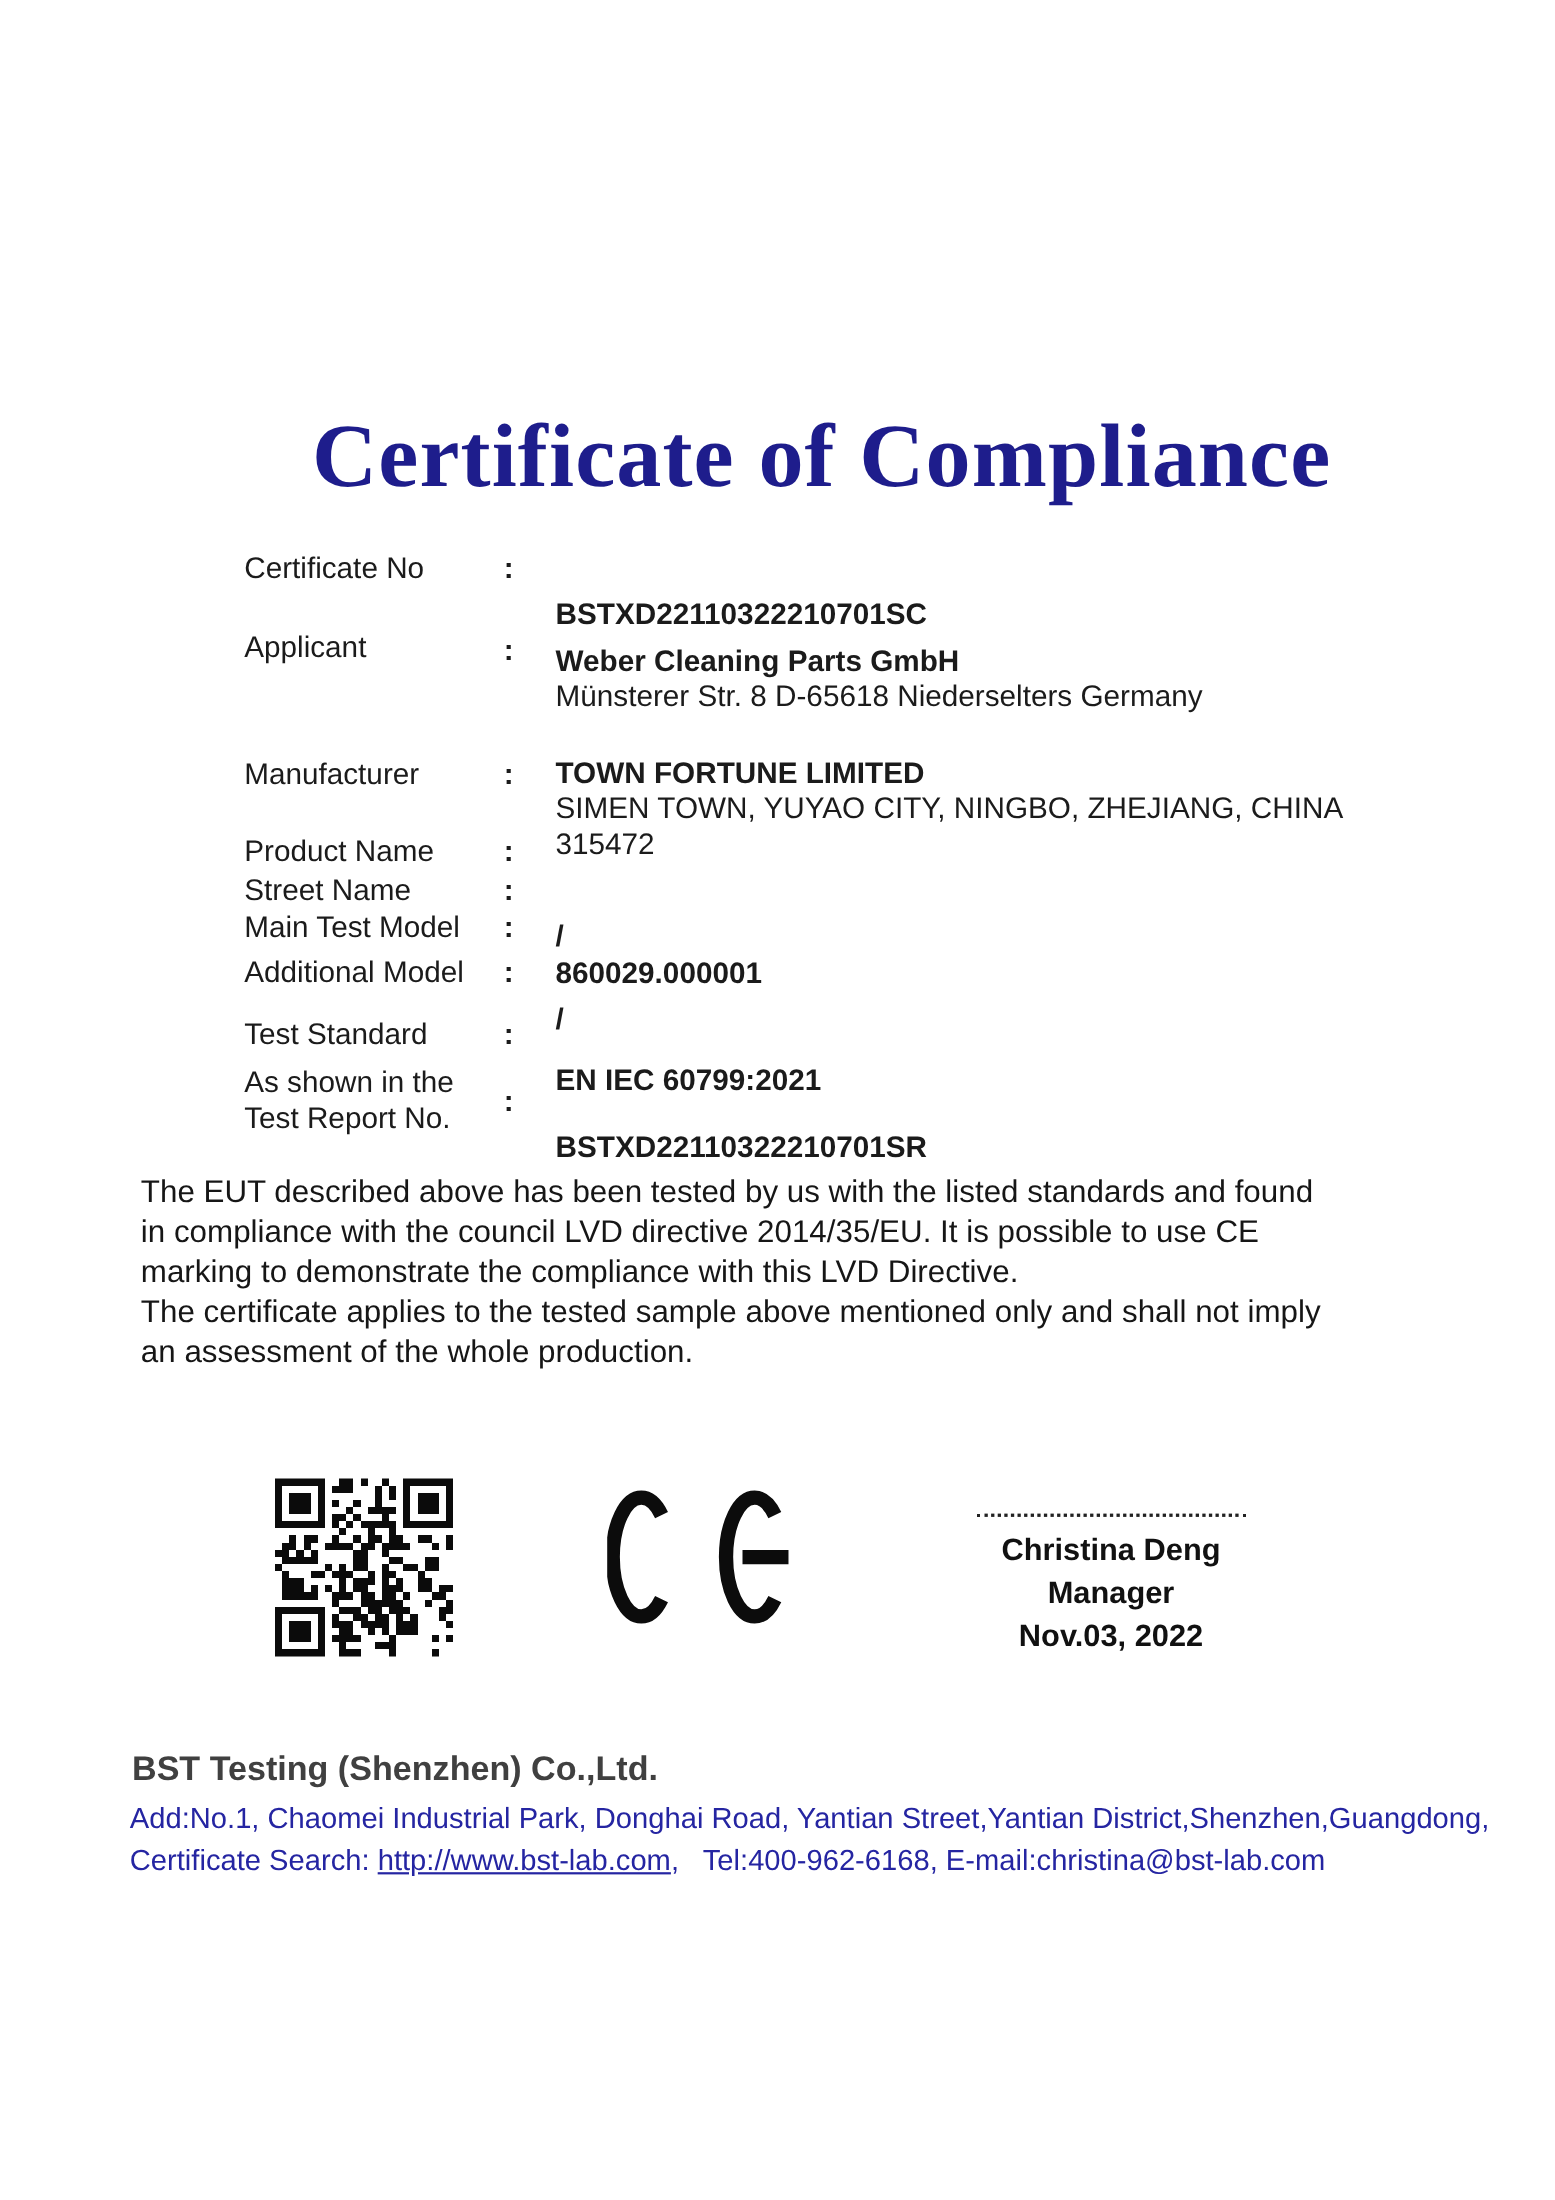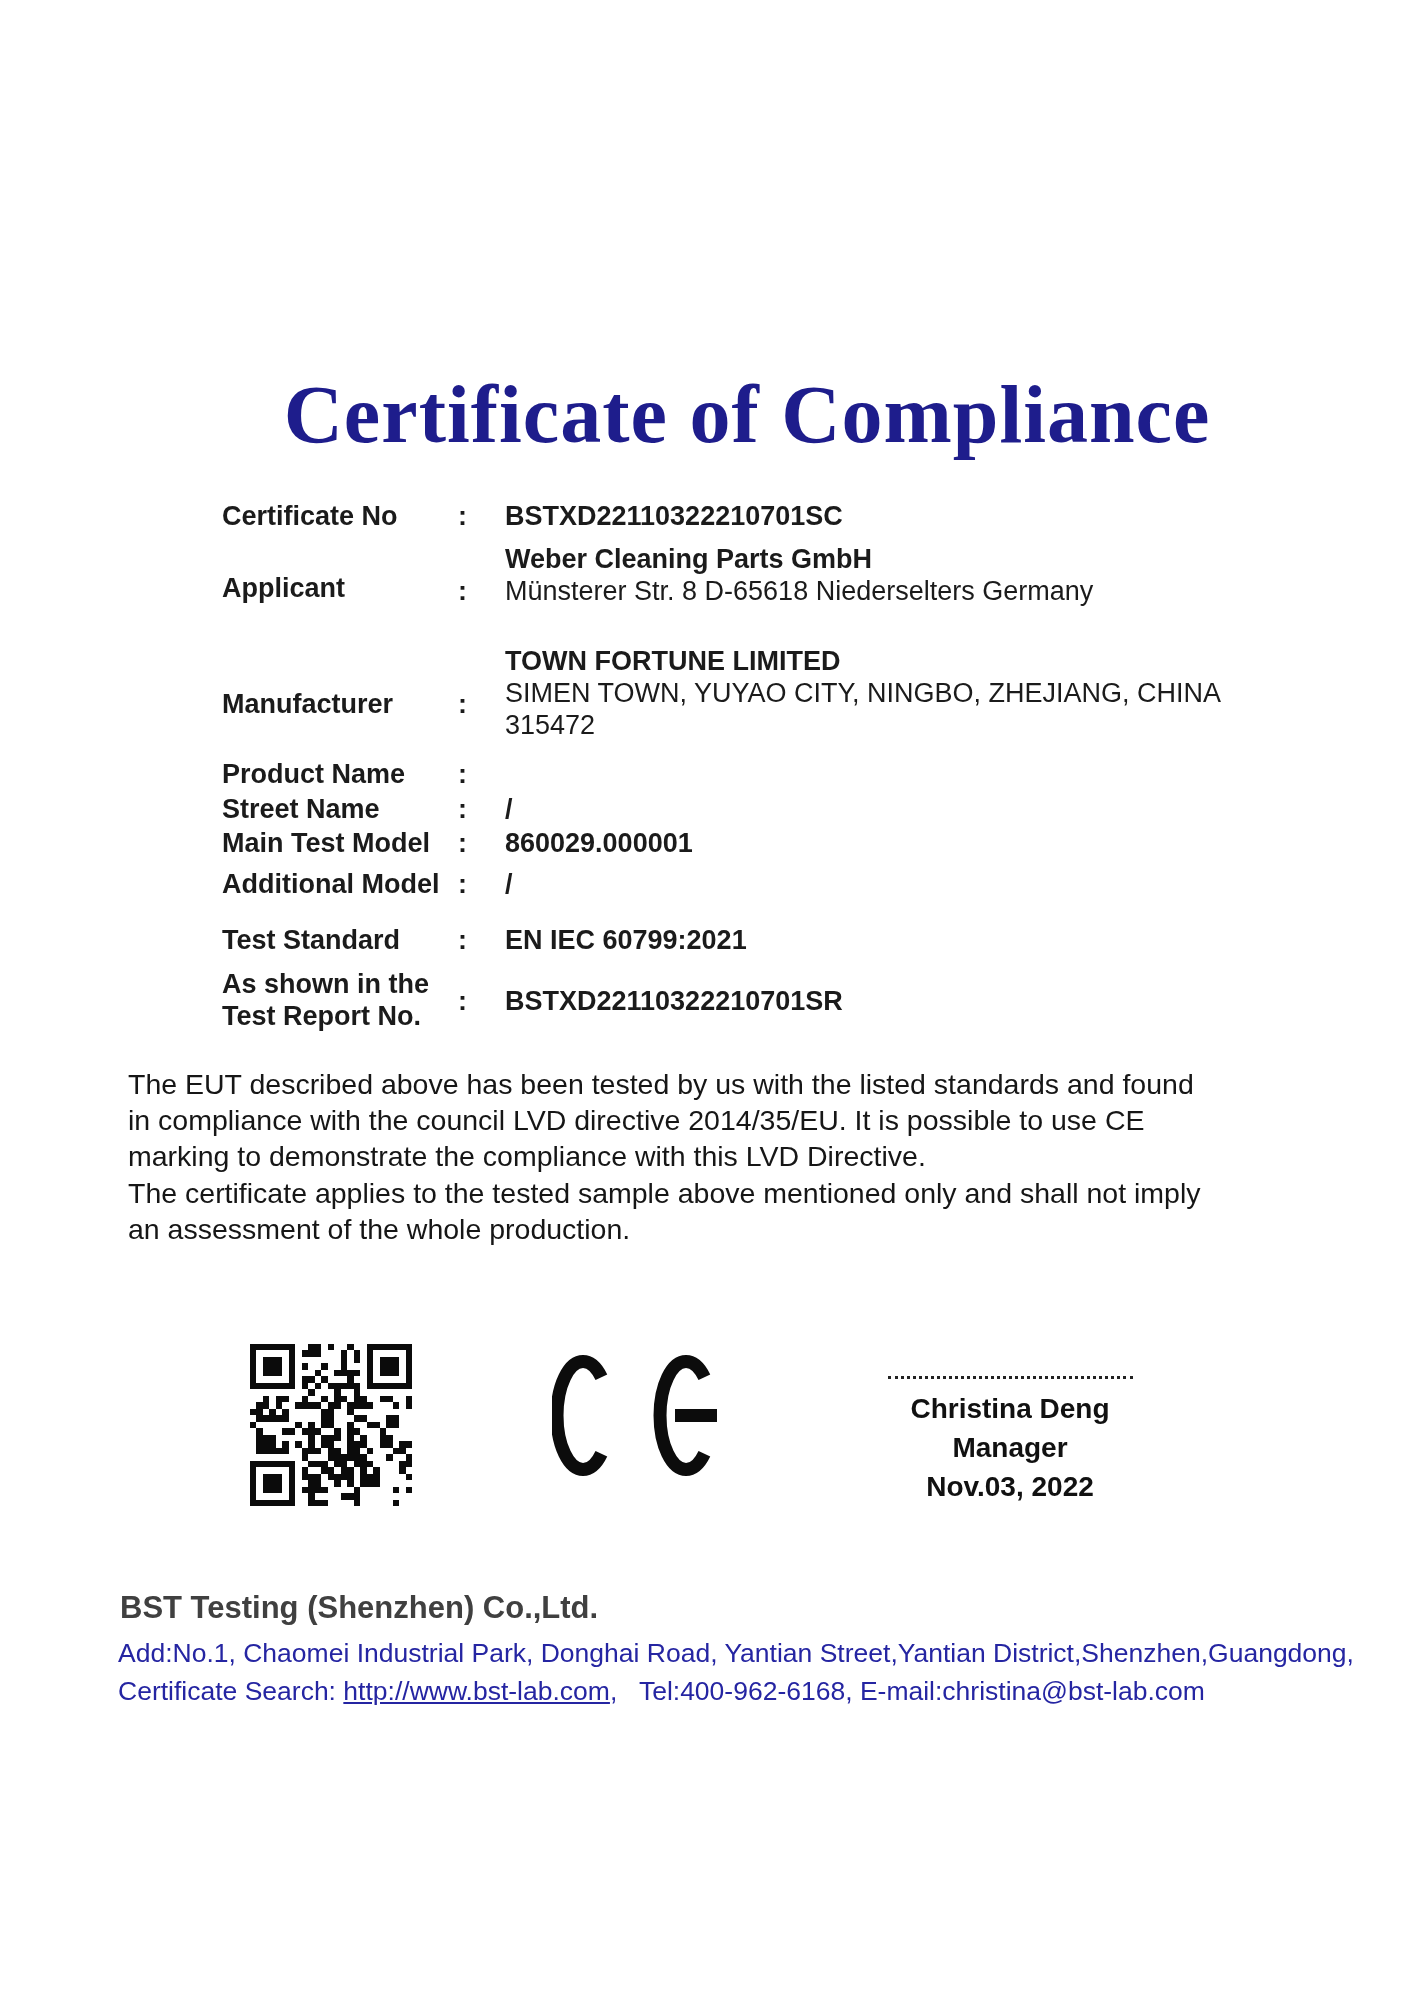--- a/index.html
+++ b/index.html
@@ -7,23 +7,23 @@
     position:relative;width:1414px;height:2000px;background:#ffffff;
     margin:0 auto;overflow:hidden;
     font-family:"Liberation Sans", sans-serif;color:#1b1b1b;
   }
   .abs{position:absolute;}
   .doc-title{
     left:0;top:368px;width:100%;text-align:center;
     font-family:"Liberation Serif", serif;font-weight:bold;
     font-size:82px;line-height:1.15;color:#1e1d8c;letter-spacing:1px;padding-left:40px;
   }
-  .f-label{left:222px;font-size:27px;font-weight:bold;line-height:32px;white-space:pre-line;width:230px;}
+  .f-label{left:222px;font-size:27px;font-weight:normal;line-height:32px;white-space:pre-line;width:230px;}
   .f-colon{left:458px;font-size:27px;font-weight:bold;line-height:32px;}
-  .f-value{left:505px;font-size:27px;line-height:32px;white-space:pre-line;width:760px;}
+  .f-value{left:505px;font-size:27px;line-height:32px;white-space:pre-line;width:760px;margin-top:42px;}
   .bold{font-weight:bold;}
   .body-text{
     left:128px;top:1066px;width:1250px;
     font-size:28.5px;line-height:36.2px;white-space:pre-line;color:#161616;
   }
   .qr{left:250px;top:1344px;width:162px;height:162px;}
   .ce{left:552px;top:1353px;}
   .sig{left:845px;top:1376px;width:330px;text-align:center;color:#111;}
   .sig-dots{width:245px;margin:0 auto;border-top:3px dotted #222;height:0;}
   .sig-lines{margin-top:10px;font-size:28px;font-weight:bold;line-height:39px;}

